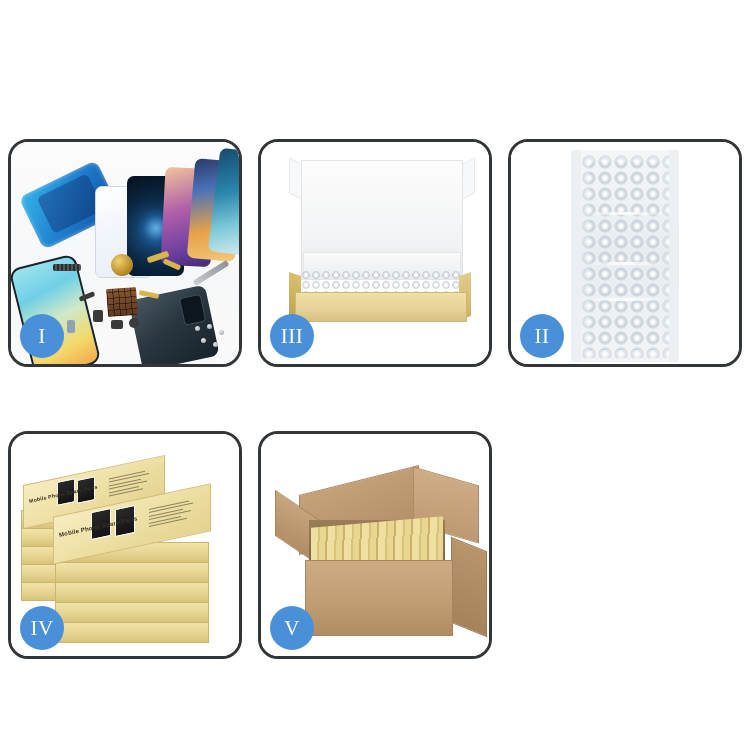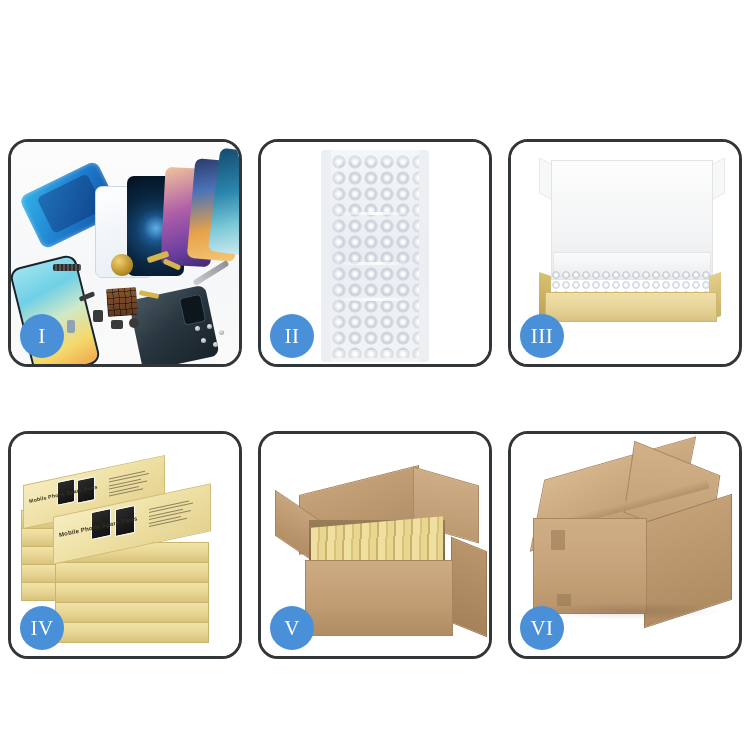--- a/index.html
+++ b/index.html
@@ -372,47 +372,47 @@
             <i style="left:14px;top:0px;"></i>
           <i style="left:26px;top:6px;"></i>
             <i style="left:8px;top:14px;"></i>
           <i style="left:20px;top:18px;"></i>
         </div>
       </div>
       <div class="badge">I</div>
     </div>
 
     <div class="panel">
-      <div class="photo p2">
-        <div class="bwrap">
-          <div class="bubbles"></div>
-          <div class="bubbles2"></div>
-          <div class="crease" style="top:62px;"></div>
-          <div class="crease" style="top:112px;"></div>
-          <div class="crease" style="top:148px;"></div>
-        </div>
-      </div>
-      <div class="badge">II</div>
-    </div>
-
-    <div class="panel">
       <div class="photo p3">
         <div class="m-lidL"></div>
         <div class="m-lidR"></div>
         <div class="m-lid"></div>
         <div class="m-foam"></div>
         <div class="m-bubble"></div>
         <div class="m-sideL"></div>
         <div class="m-sideR"></div>
         <div class="m-front"></div>
       </div>
       <div class="badge">III</div>
     </div>
 
     <div class="panel">
+      <div class="photo p2">
+        <div class="bwrap">
+          <div class="bubbles"></div>
+          <div class="bubbles2"></div>
+          <div class="crease" style="top:62px;"></div>
+          <div class="crease" style="top:112px;"></div>
+          <div class="crease" style="top:148px;"></div>
+        </div>
+      </div>
+      <div class="badge">II</div>
+    </div>
+
+    <div class="panel">
       <div class="photo p4">
         <div class="stack">
 
           <div class="bx" style="left:2px;top:62px;width:116px;height:17px;"></div>
           <div class="bx" style="left:2px;top:80px;width:116px;height:17px;"></div>
           <div class="bx" style="left:2px;top:98px;width:116px;height:17px;"></div>
           <div class="bx" style="left:2px;top:116px;width:116px;height:17px;"></div>
           <div class="bx" style="left:2px;top:134px;width:116px;height:17px;"></div>
 
           <div class="bxtop" style="left:4px;top:22px;width:140px;height:42px;"></div>
@@ -458,28 +458,15 @@
         <div class="c-flapBackR"></div>
         <div class="c-flapLeft"></div>
         <div class="c-inner"></div>
         <div class="c-goods"></div>
         <div class="c-side"></div>
         <div class="c-front"></div>
       </div>
       <div class="badge">V</div>
     </div>
 
-    <div class="panel">
-      <div class="photo p6">
-        <div class="s-top"></div>
-        <div class="s-top2"></div>
-        <div class="s-tape"></div>
-        <div class="s-right"></div>
-        <div class="s-front"></div>
-        <div class="s-tab" style="left:40px;top:96px;width:14px;height:20px;"></div>
-        <div class="s-tab" style="left:46px;top:160px;width:14px;height:12px;"></div>
-        <div class="s-shadow"></div>
-      </div>
-      <div class="badge">VI</div>
-    </div>
 
   </div>
 </div>
 
 </body></html>

